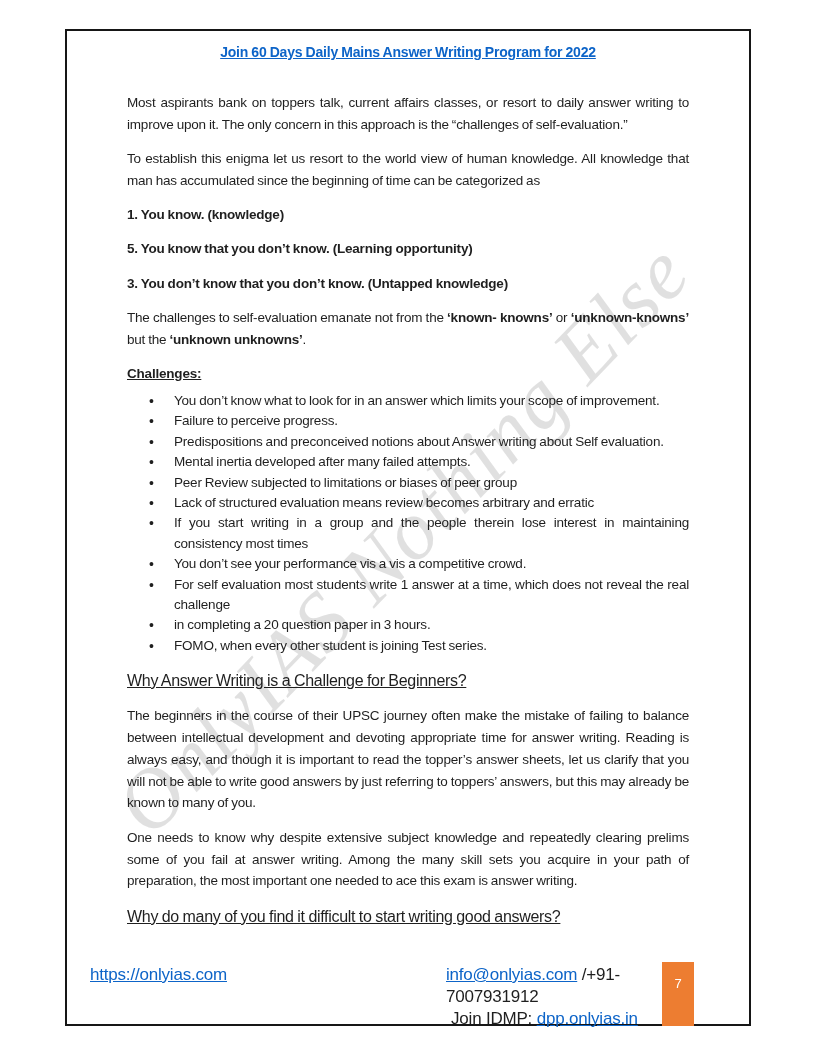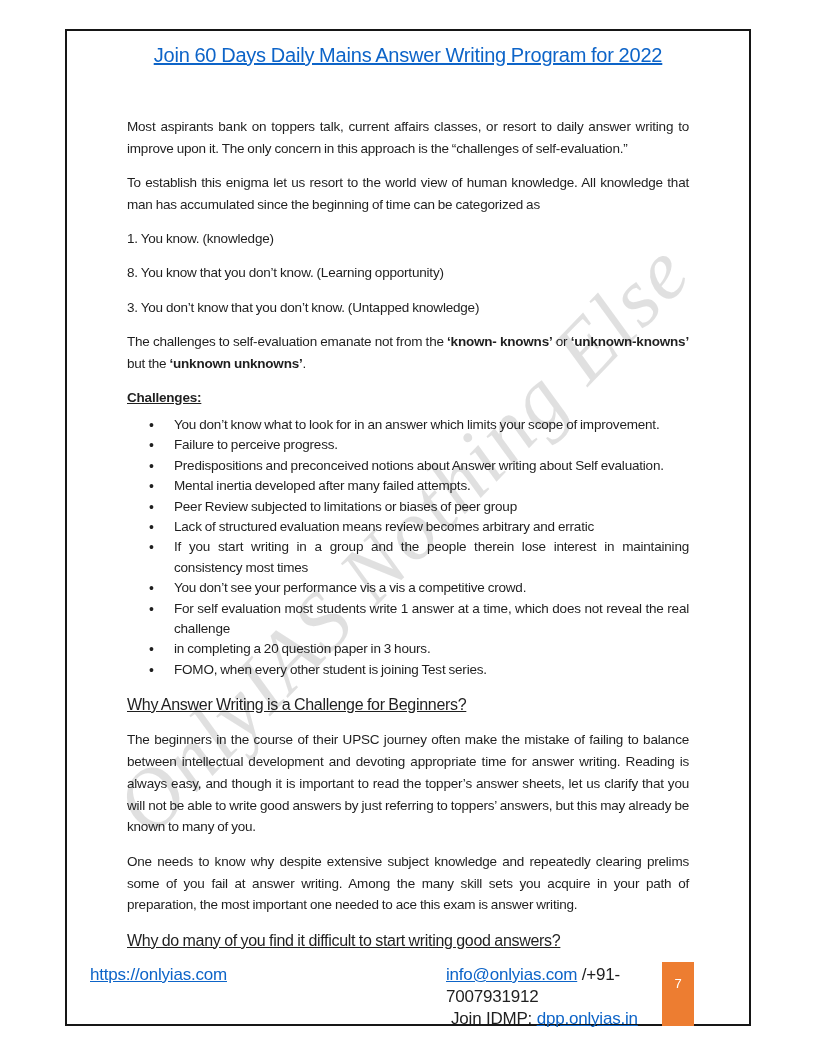--- a/index.html
+++ b/index.html
@@ -48,35 +48,36 @@
   .content {
     position: relative;
     z-index: 1;
     padding: 13px 60px 0 60px;
     font-size: 13.5px;
     letter-spacing: -0.2px;
     word-spacing: -0.5px;
   }
   .doc-header {
     text-align: center;
-    font-weight: normal;
-    font-size: 20px;
+    font-weight: bold;
+    font-size: 14px;
     color: var(--link-color, #0563C1);
     text-decoration: underline;
-    margin: 0 0 49px 0;
+    margin: 0 0 32px 0;
     cursor: pointer;
   }
   .para {
     margin: 0 0 12.5px 0;
     line-height: 21.8px;
     text-align: justify;
   }
   .num-line {
     margin: 0 0 12.5px 0;
     line-height: 21.8px;
+    font-weight: bold;
   }
   .mini-heading {
     font-weight: bold;
     text-decoration: underline;
     margin: 0 0 0 0;
     line-height: 21.8px;
   }
   ul.bullets {
     list-style: none;
     margin: 6px 0 12.5px 0;
@@ -148,21 +149,21 @@
 
     <div class="content">
 
       <div class="doc-header">Join 60 Days Daily Mains Answer Writing Program for 2022</div>
 
       <p class="para">Most aspirants bank on toppers talk, current affairs classes, or resort to daily answer writing to improve upon it. The only concern in this approach is the “challenges of self-evaluation.”</p>
 
       <p class="para">To establish this enigma let us resort to the world view of human knowledge. All knowledge that man has accumulated since the beginning of time can be categorized as</p>
 
       <p class="num-line">1. You know. (knowledge)</p>
-      <p class="num-line">8. You know that you don’t know. (Learning opportunity)</p>
+      <p class="num-line">5. You know that you don’t know. (Learning opportunity)</p>
       <p class="num-line">3. You don’t know that you don’t know. (Untapped knowledge)</p>
 
       <p class="para"><span>The challenges to self-evaluation emanate not from the </span><span class="b">‘known- knowns’</span><span> or </span><span class="b">‘unknown-knowns’</span><span> but the </span><span class="b">‘unknown unknowns’</span><span>.</span></p>
 
       <p class="mini-heading">Challenges:</p>
 
       <ul class="bullets">
           <li>You don’t know what to look for in an answer which limits your scope of improvement.</li>
           <li>Failure to perceive progress.</li>
           <li>Predispositions and preconceived notions about Answer writing about Self evaluation.</li>

